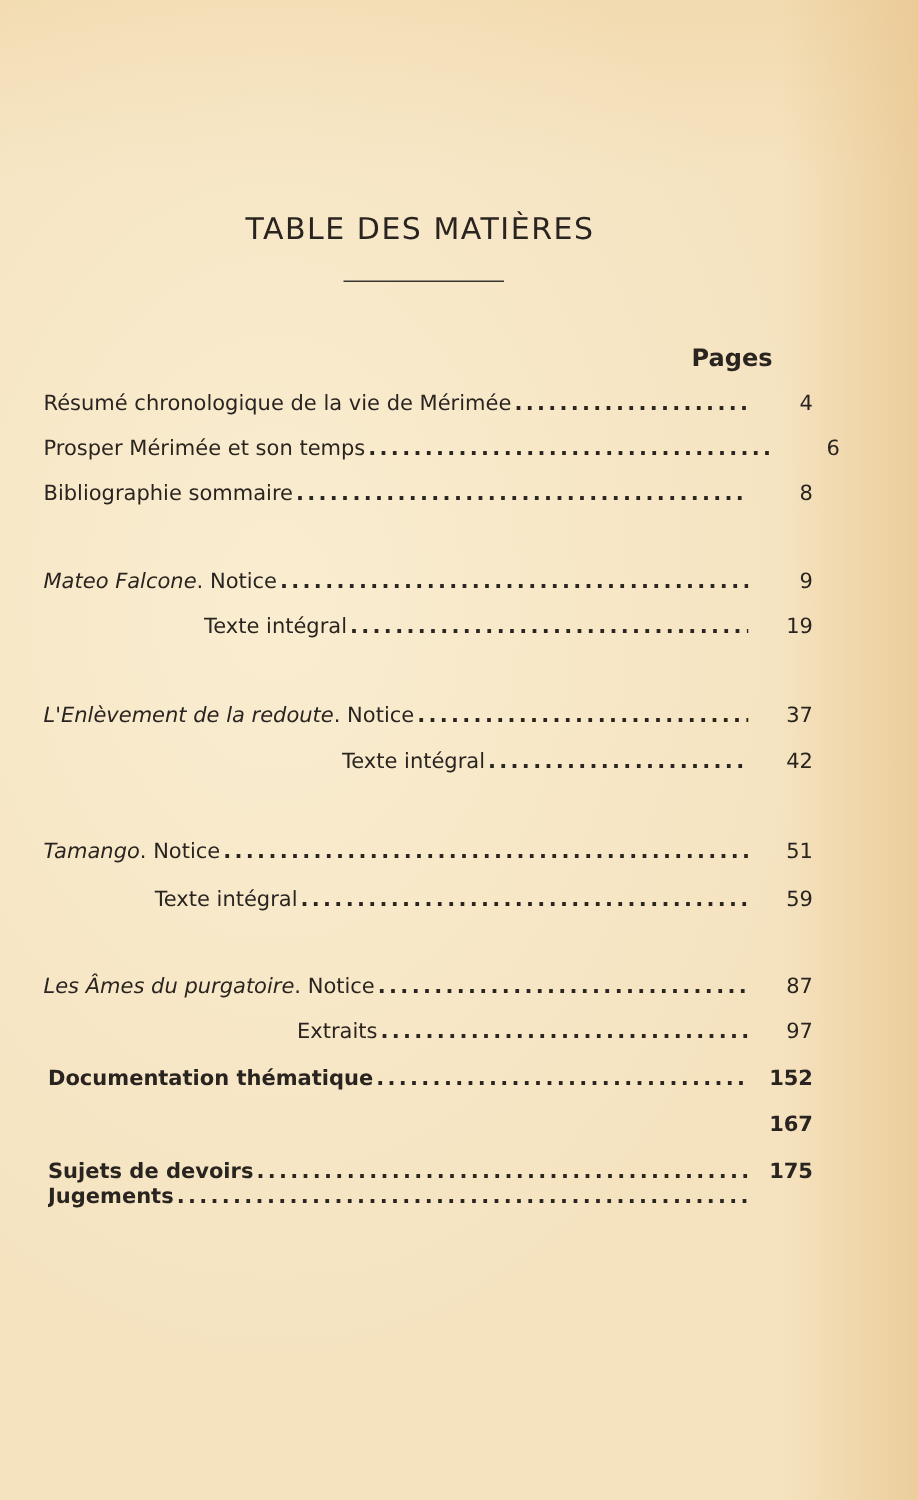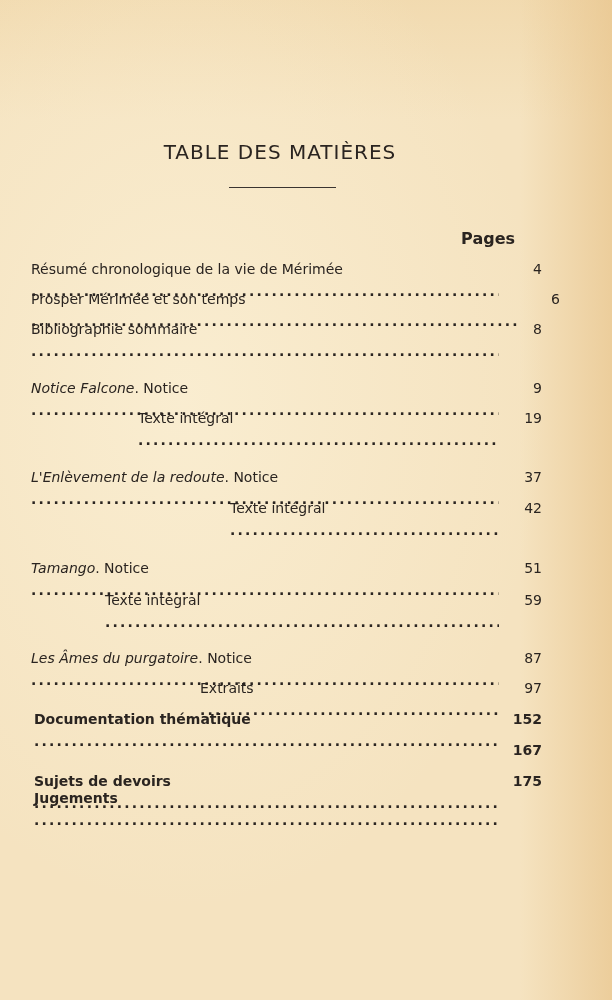--- a/index.html
+++ b/index.html
@@ -60,21 +60,20 @@
       line-height: 22px;
     }
     .toc-entry {
       position: absolute;
       top: 0;
       display: flex;
       align-items: baseline;
       white-space: nowrap;
       overflow: hidden;
       right: 113px;
-      flex-direction: column;
     }
     .toc-label {
       flex: 0 0 auto;
     }
     .toc-label i {
       font-style: italic;
     }
     .toc-dots {
       flex: 1 1 auto;
       overflow: hidden;
@@ -124,21 +123,21 @@
   <div class="toc-row" style="top:318px;">
     <div class="toc-entry" style="left:29px;">
       <span class="toc-label">Bibliographie sommaire</span>
       <span class="toc-dots"></span>
     </div>
     <span class="toc-page">8</span>
   </div>
 
   <div class="toc-row" style="top:377px;">
     <div class="toc-entry" style="left:29px;">
-      <span class="toc-label"><i>Notice Falcone</i><span>. Notice</span></span>
+      <span class="toc-label"><i>Mateo Falcone</i><span>. Notice</span></span>
       <span class="toc-dots"></span>
     </div>
     <span class="toc-page">9</span>
   </div>
 
   <div class="toc-row" style="top:407px;">
     <div class="toc-entry" style="left:136px;">
       <span class="toc-label">Texte intégral</span>
       <span class="toc-dots"></span>
     </div>

